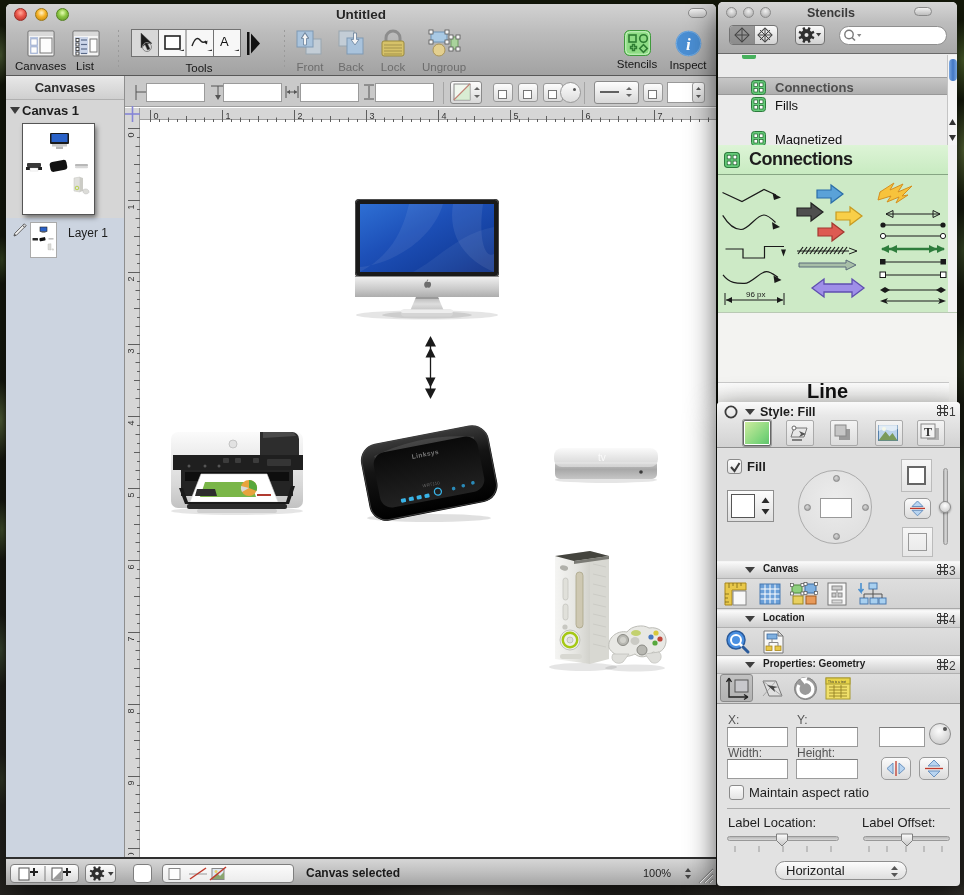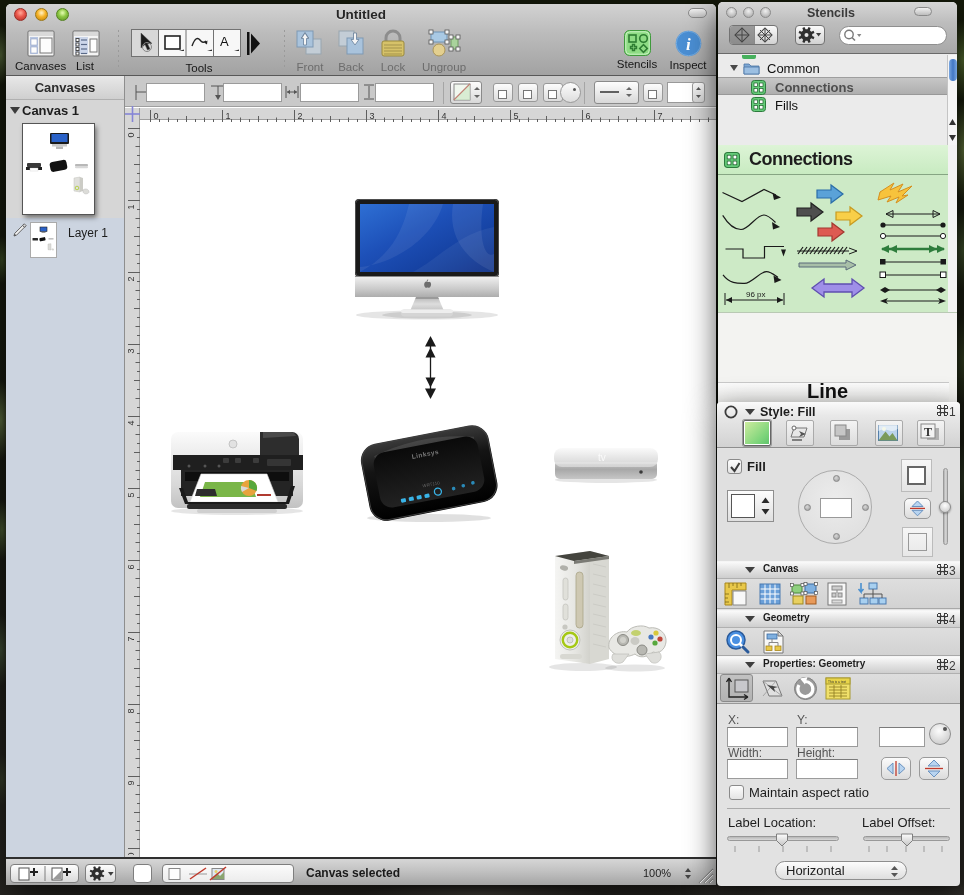--- a/index.html
+++ b/index.html
@@ -855,47 +855,49 @@
     <div style="position:absolute;left:121px;top:24px;width:108px;height:19px;border:1px solid #8f8f8f;border-radius:10px;background:#fff;">
       <svg width="24" height="17" viewBox="0 0 24 17">
         <circle cx="9" cy="7.5" r="4.2" fill="none" stroke="#7a7a7a" stroke-width="1.4"></circle>
         <line x1="12" y1="10.5" x2="15" y2="13.5" stroke="#7a7a7a" stroke-width="1.6"></line>
         <path d="M17,7 l2.2,3 l2.2,-3 z" fill="#888"></path>
       </svg>
     </div>
   </div>
   <div id="st-list" style="position:absolute;left:0;top:53px;width:239px;height:90px;background:#ebebeb;overflow:hidden;">
     <div style="position:absolute;left:24px;top:0;width:14px;height:4px;background:#46b05c;border-radius:0 0 2px 2px;"></div>
-    <div style="position:absolute;left:0;top:5px;width:229px;height:17px;">
-      <div style="position:absolute;left:12px;top:5px;width:0;height:0;border-left:4.5px solid transparent;border-right:4.5px solid transparent;border-top:6px solid #4a4a4a;"></div>
-      <svg style="position:absolute;left:25px;top:1px" width="17" height="14" viewBox="0 0 17 14">
-        <path d="M1,3 h5 l2,2 h8 v8 h-15 z" fill="#7fa8d4" stroke="#4a74a4" stroke-width="0.8"></path>
-        <path d="M1,6 h15 v7 h-15 z" fill="#9cbfe2" stroke="#4a74a4" stroke-width="0.8"></path>
-      </svg>
-      <span style="position:absolute;left:49px;top:1px;font-size:13px;color:#111;">Common</span>
-    </div>
     <div style="position:absolute;left:0;top:22px;width:229px;height:18px;background:linear-gradient(#c6c6c6,#aeaeae);border-top:1px solid #9e9e9e;border-bottom:1px solid #989898;">
       <svg style="position:absolute;left:33px;top:1.5px" width="15" height="15" viewBox="0 0 15 15">
         <rect x="0.5" y="0.5" width="14" height="14" rx="3" fill="#66cc7a" stroke="#2c7a3c"></rect>
         <rect x="3" y="3" width="3.5" height="3.5" fill="#fff" stroke="#1e5c2a" stroke-width="0.7"></rect>
         <rect x="8.5" y="3" width="3.5" height="3.5" fill="#fff" stroke="#1e5c2a" stroke-width="0.7"></rect>
         <rect x="3" y="8.5" width="3.5" height="3.5" fill="#fff" stroke="#1e5c2a" stroke-width="0.7"></rect>
         <rect x="8.5" y="8.5" width="3.5" height="3.5" fill="#fff" stroke="#1e5c2a" stroke-width="0.7"></rect>
       </svg>
       <span style="position:absolute;left:57px;top:2px;font-size:13px;font-weight:bold;color:#4e4e4e;">Connections</span>
     </div>
     <div class="strow" style="top:41px;">
         <svg class="die" width="15" height="15" viewBox="0 0 15 15">
           <rect x="0.5" y="0.5" width="14" height="14" rx="3" fill="#66cc7a" stroke="#2c7a3c"></rect>
           <rect x="3" y="3" width="3.5" height="3.5" fill="#fff" stroke="#1e5c2a" stroke-width="0.7"></rect>
           <rect x="8.5" y="3" width="3.5" height="3.5" fill="#fff" stroke="#1e5c2a" stroke-width="0.7"></rect>
           <rect x="3" y="8.5" width="3.5" height="3.5" fill="#fff" stroke="#1e5c2a" stroke-width="0.7"></rect>
           <rect x="8.5" y="8.5" width="3.5" height="3.5" fill="#fff" stroke="#1e5c2a" stroke-width="0.7"></rect>
         </svg>
         <span class="stname">Fills</span>
+      </div>
+    <div class="strow" style="top:75px;">
+        <svg class="die" width="15" height="15" viewBox="0 0 15 15">
+          <rect x="0.5" y="0.5" width="14" height="14" rx="3" fill="#66cc7a" stroke="#2c7a3c"></rect>
+          <rect x="3" y="3" width="3.5" height="3.5" fill="#fff" stroke="#1e5c2a" stroke-width="0.7"></rect>
+          <rect x="8.5" y="3" width="3.5" height="3.5" fill="#fff" stroke="#1e5c2a" stroke-width="0.7"></rect>
+          <rect x="3" y="8.5" width="3.5" height="3.5" fill="#fff" stroke="#1e5c2a" stroke-width="0.7"></rect>
+          <rect x="8.5" y="8.5" width="3.5" height="3.5" fill="#fff" stroke="#1e5c2a" stroke-width="0.7"></rect>
+        </svg>
+        <span class="stname">Magnetized</span>
       </div>
     <div style="position:absolute;right:0;top:0;width:10px;height:90px;background:#f5f5f5;border-left:1px solid #c4c4c4;">
       <div style="position:absolute;left:0.5px;top:4px;width:8px;height:22px;border-radius:4px;background:linear-gradient(90deg,#7aa7e0,#4277c4 50%,#7aa7e0);"></div>
       <svg style="position:absolute;left:0;top:60px" width="9" height="30" viewBox="0 0 9 30">
         <path d="M4.5,4 l3.5,6 h-7 z" fill="#333"></path>
         <path d="M4.5,26 l3.5,-6 h-7 z" fill="#333"></path>
       </svg>
     </div>
   </div>
   <div id="st-conn" style="position:absolute;left:0;top:143px;width:230px;height:167px;background:#cdeac6;">
@@ -1152,21 +1154,21 @@
           <rect x="22" y="17" width="7" height="6"></rect>
       </g>
       <g stroke="#555" fill="none">
           <path d="M16,8 v5 M7,13 h18 M7,13 v4 M16,13 v4 M25,13 v4"></path>
         </g>
       <path d="M4,2 v9 l-2.5,-3 M4,11 l2.5,-3" stroke="#4a90d0" stroke-width="1.6" fill="none"></path>
     </svg>
   </div>
   <div class="inhdr" style="top:208px;">
     <div class="tri" style="left:28px;"></div>
-    <div class="htxt" style="left:46px;">Geometry</div>
+    <div class="htxt" style="left:46px;">Location</div>
     <div class="cmdk" style="left:220px;top:2px;">4</div>
   </div>
   <div style="position:absolute;left:0;top:226px;width:243px;height:28px;background:linear-gradient(#dedede,#d2d2d2);border-bottom:1px solid #a8a8a8;">
     <svg style="position:absolute;left:8px;top:1px" width="26" height="26" viewBox="0 0 26 26">
       <circle cx="11" cy="11" r="9" fill="#4a90e2" stroke="#2a5a9a" stroke-width="1.5"></circle>
       <circle cx="11" cy="11" r="5" fill="none" stroke="#fff" stroke-width="2"></circle>
       <line x1="14.5" y1="14.5" x2="18" y2="18" stroke="#fff" stroke-width="2.5"></line>
       <line x1="18" y1="18" x2="23" y2="23" stroke="#2a5a9a" stroke-width="3" stroke-linecap="round"></line>
     </svg>
     <svg style="position:absolute;left:45px;top:1px" width="24" height="26" viewBox="0 0 24 26">

